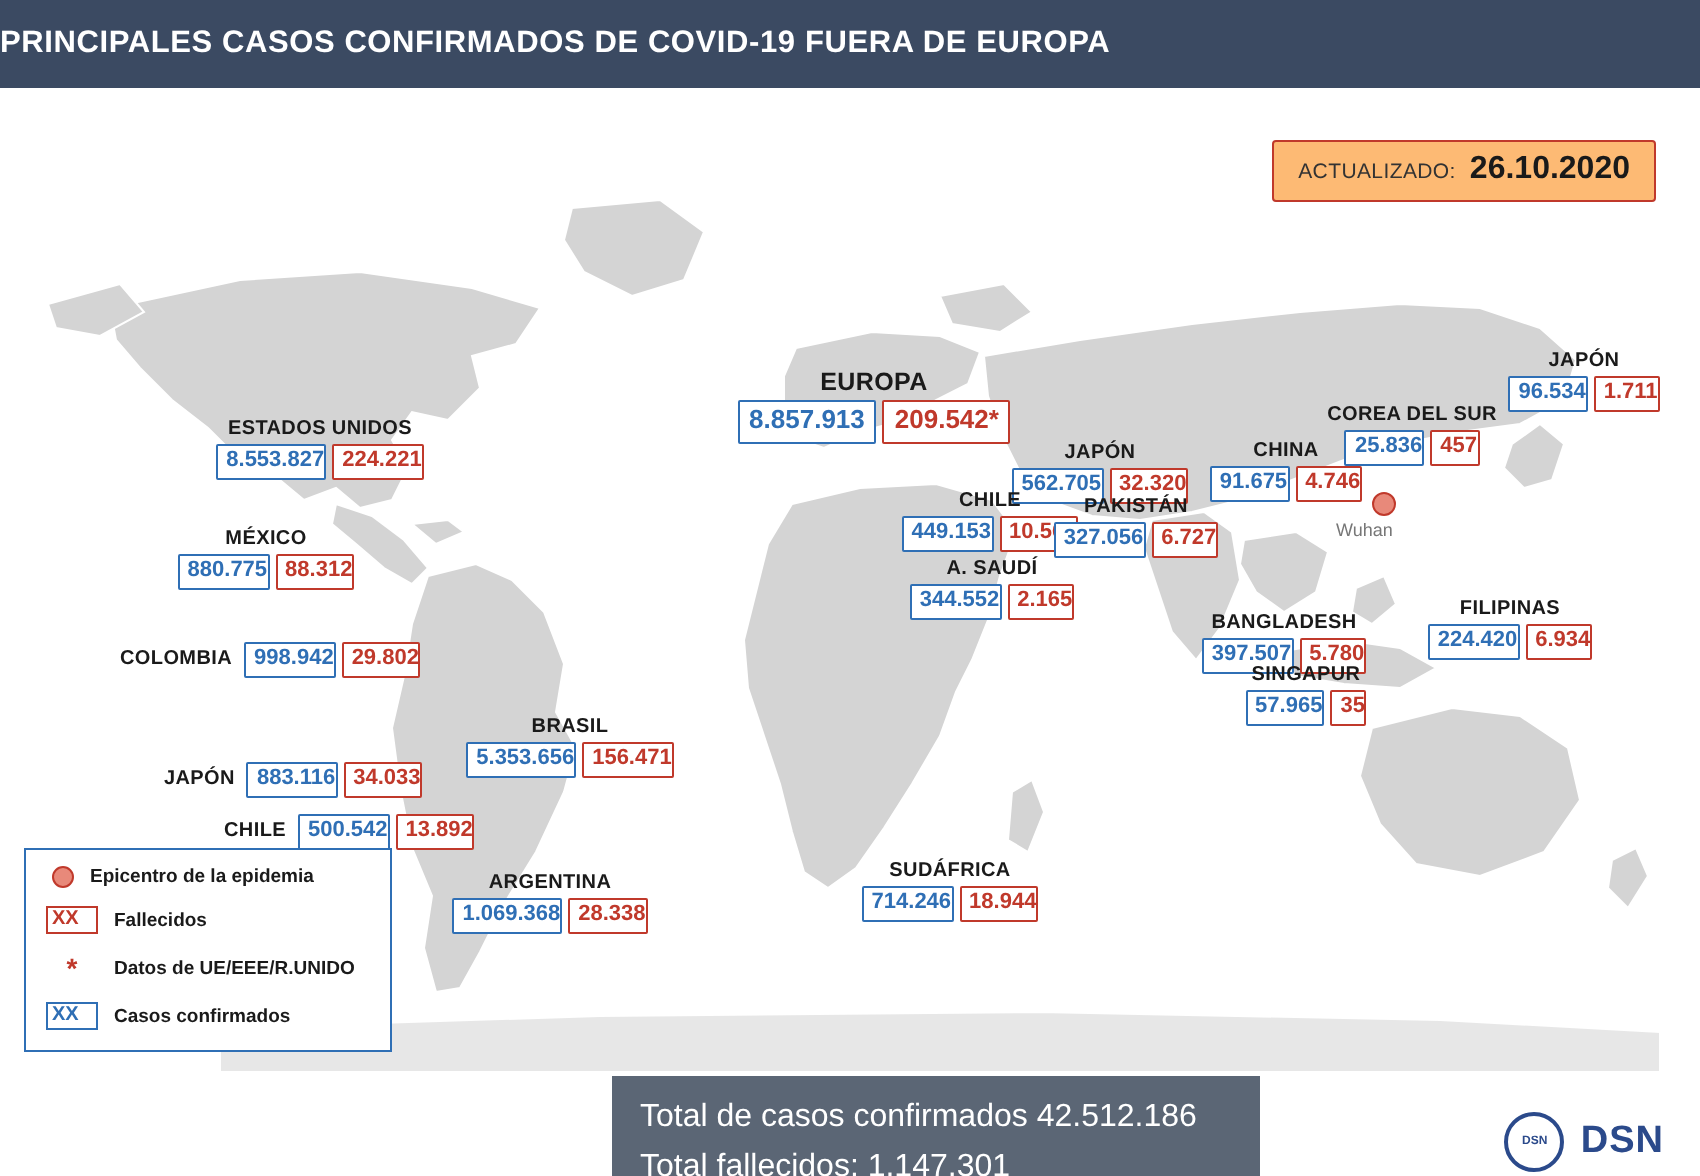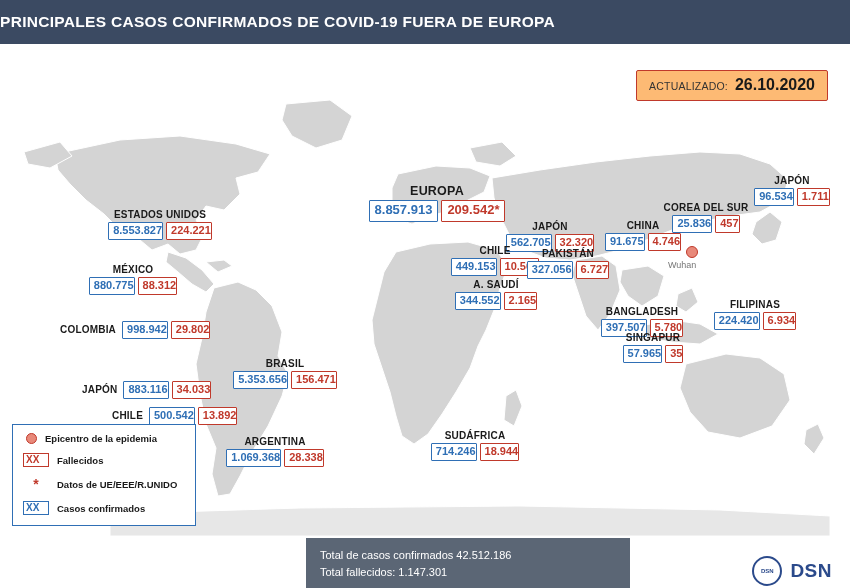--- a/index.html
+++ b/index.html
@@ -90,21 +90,21 @@
     font-size:10px; font-weight:bold; padding:0 20px 1px 2px;
   }
   .lg-box.blue { border-color:#2f6fb5; color:#2f6fb5; }
   .lg-star { flex:0 0 auto; width:26px; text-align:center; color:#c0392b; font-size:14px; font-weight:bold; }
   
   #totals {
     position:absolute; left:306px; top:494px; width:324px; height:62px;
     background:#5b6675; color:#ffffff;
     padding:9px 0 0 14px;
   }
-  #totals div { font-size:11px; line-height:1.55; }
+  #totals div { font-size:16px; line-height:1.55; }
   
   #dsn { position:absolute; right:18px; top:512px; display:flex; align-items:center; gap:8px; }
   #dsn .seal {
     width:30px; height:30px; border-radius:50%;
     border:2.5px solid #2b4a8b; display:flex; align-items:center; justify-content:center;
     font-size:6px; color:#2b4a8b; font-weight:bold; line-height:1;
     text-align:center; overflow:hidden;
   }
   #dsn .txt { font-size:19px; font-weight:bold; color:#2b4a8b; letter-spacing:.5px; }
 </style>

